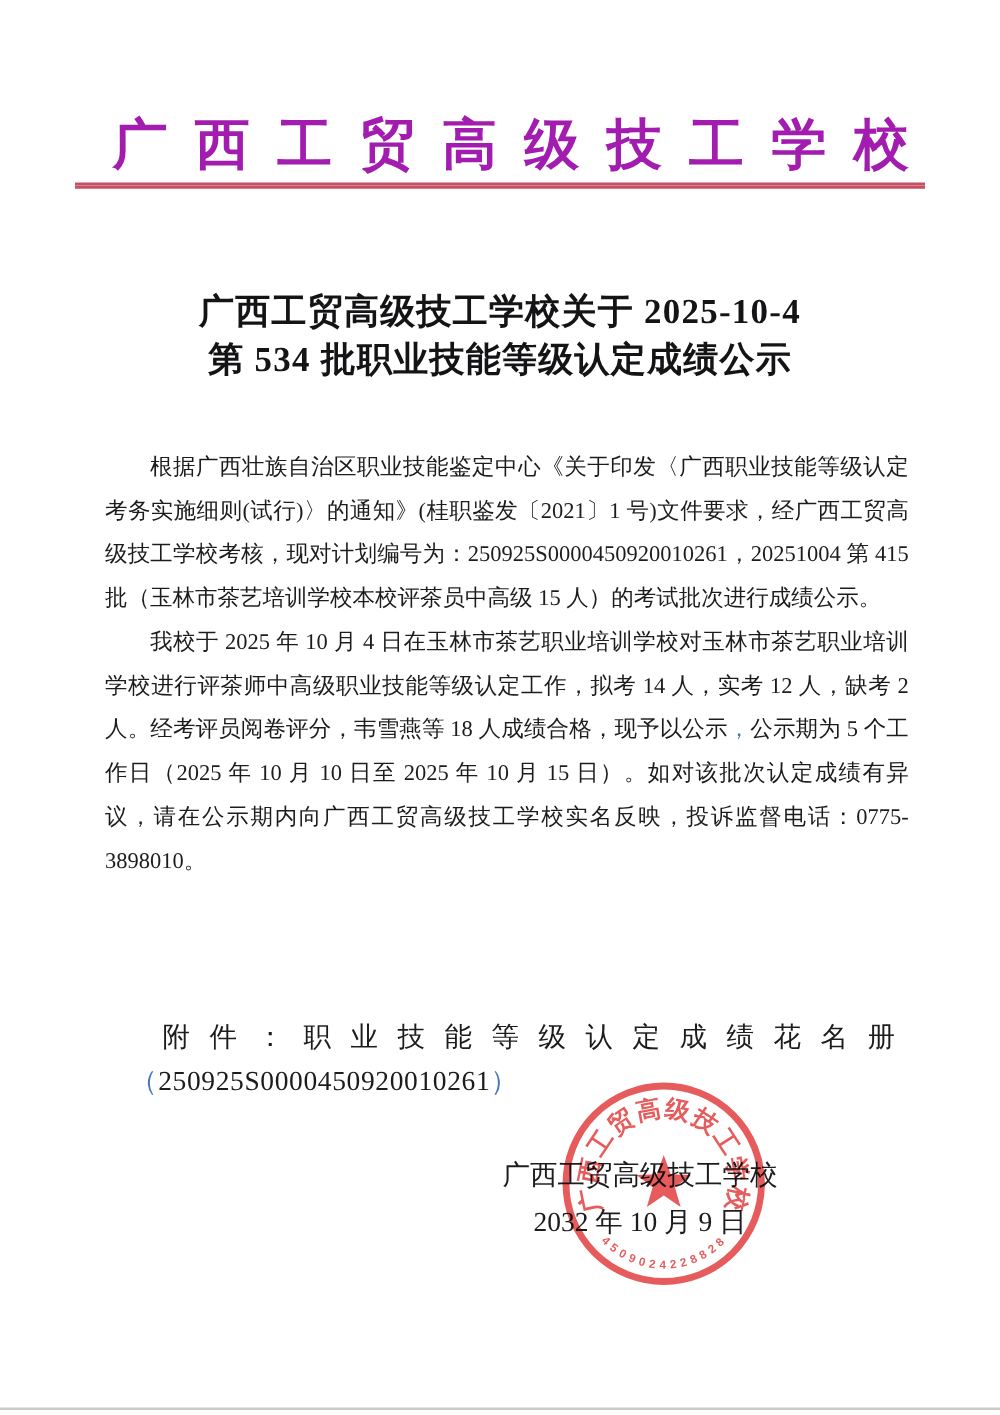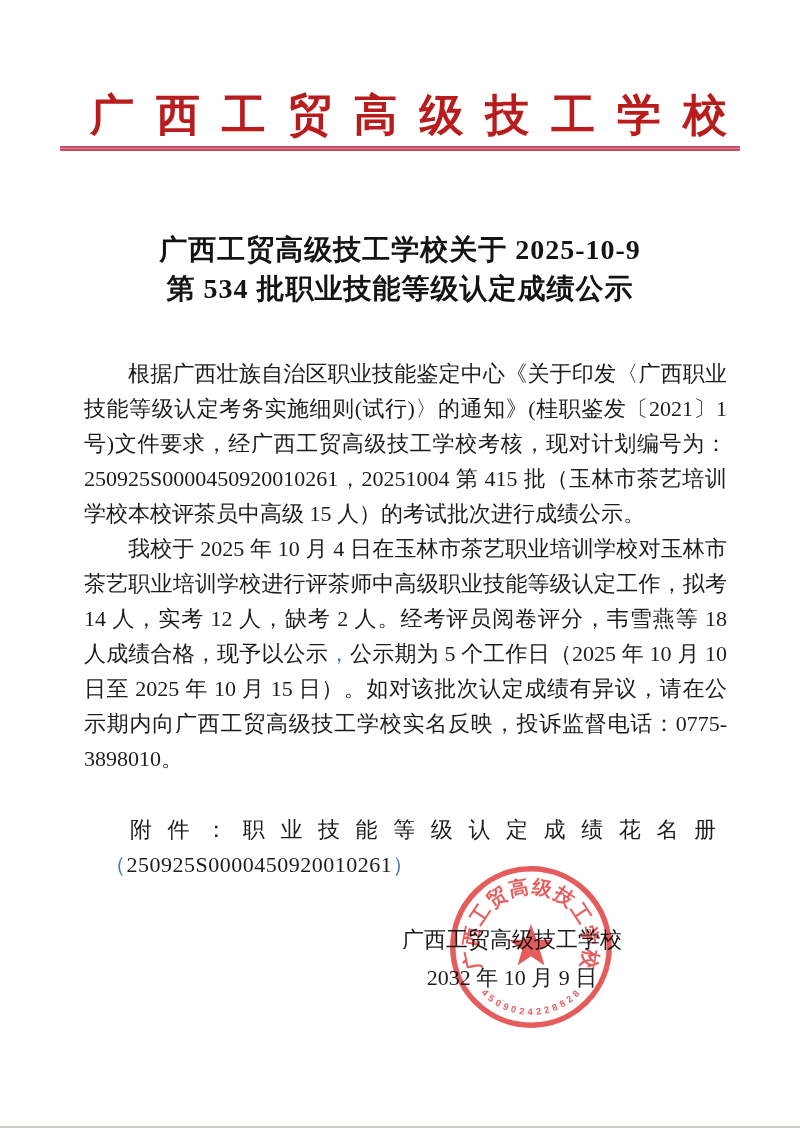--- a/index.html
+++ b/index.html
@@ -12,21 +12,21 @@
     position:relative;
     width:800px;height:1132px;
     background:#ffffff;
     overflow:hidden;
     color:#1c1c1e;
   }
   
   .letterhead{
     position:absolute;top:86px;left:90px;right:72px;
     font-size:44px;font-weight:bold;
-    color:#b91c1c;
+    color:#a21caf;
     text-align:justify;
     text-align-last:justify;
     white-space:nowrap;
     letter-spacing:1px;
   }
   .letterhead-rule{
     position:absolute;top:146px;left:60px;right:60px;
     height:5px;
     background:linear-gradient(to bottom,#c64f63 0 35%,#db8392 35% 60%,#c64f63 60% 100%);
   }
@@ -35,21 +35,21 @@
     position:absolute;top:230px;left:40px;right:40px;
     margin:0;
     font-size:28px;line-height:39px;font-weight:bold;
     text-align:center;
     color:#141416;
     letter-spacing:1px;
   }
   
   .body-text{
     position:absolute;top:356px;left:84px;width:643px;
-    font-size:22px;line-height:35px;
+    font-size:18px;line-height:35px;
     text-align:justify;
     color:#1c1c1e;
   }
   .body-text p{
     margin:0;
     text-indent:2em;
   }
   .blue{color:#4478ba;}
   
   .attachment{
@@ -97,21 +97,21 @@
 </style>
 </head>
 <body>
 
 <div class="page">
 
   <div class="letterhead">广 西 工 贸 高 级 技 工 学 校</div>
   <div class="letterhead-rule"></div>
 
   <h1 class="doc-title">
-    <span>广西工贸高级技工学校关于 2025-10-9</span><br>
+    <span>广西工贸高级技工学校关于 2025-10-4</span><br>
     <span>第 534 批职业技能等级认定成绩公示</span>
   </h1>
 
   <div class="body-text">
     <p>根据广西壮族自治区职业技能鉴定中心《关于印发〈广西职业技能等级认定考务实施细则(试行)〉的通知》(桂职鉴发〔2021〕1 号)文件要求，经广西工贸高级技工学校考核，现对计划编号为：250925S0000450920010261，20251004 第 415 批（玉林市茶艺培训学校本校评茶员中高级 15 人）的考试批次进行成绩公示。</p>
     <p><span>我校于 2025 年 10 月 4 日在玉林市茶艺职业培训学校对玉林市茶艺职业培训学校进行评茶师中高级职业技能等级认定工作，拟考 14 人，实考 12 人，缺考 2 人。经考评员阅卷评分，韦雪燕等 18 人成绩合格，现予以公示</span><span class="blue">，</span><span>公示期为 5 个工作日（2025 年 10 月 10 日至 2025 年 10 月 15 日）。如对该批次认定成绩有异议，请在公示期内向广西工贸高级技工学校实名反映，投诉监督电话：0775-3898010。</span></p>
   </div>
 
   <div class="attachment">
     <div class="attachment-line1">附 件 ： 职 业 技 能 等 级 认 定 成 绩 花 名 册</div>

